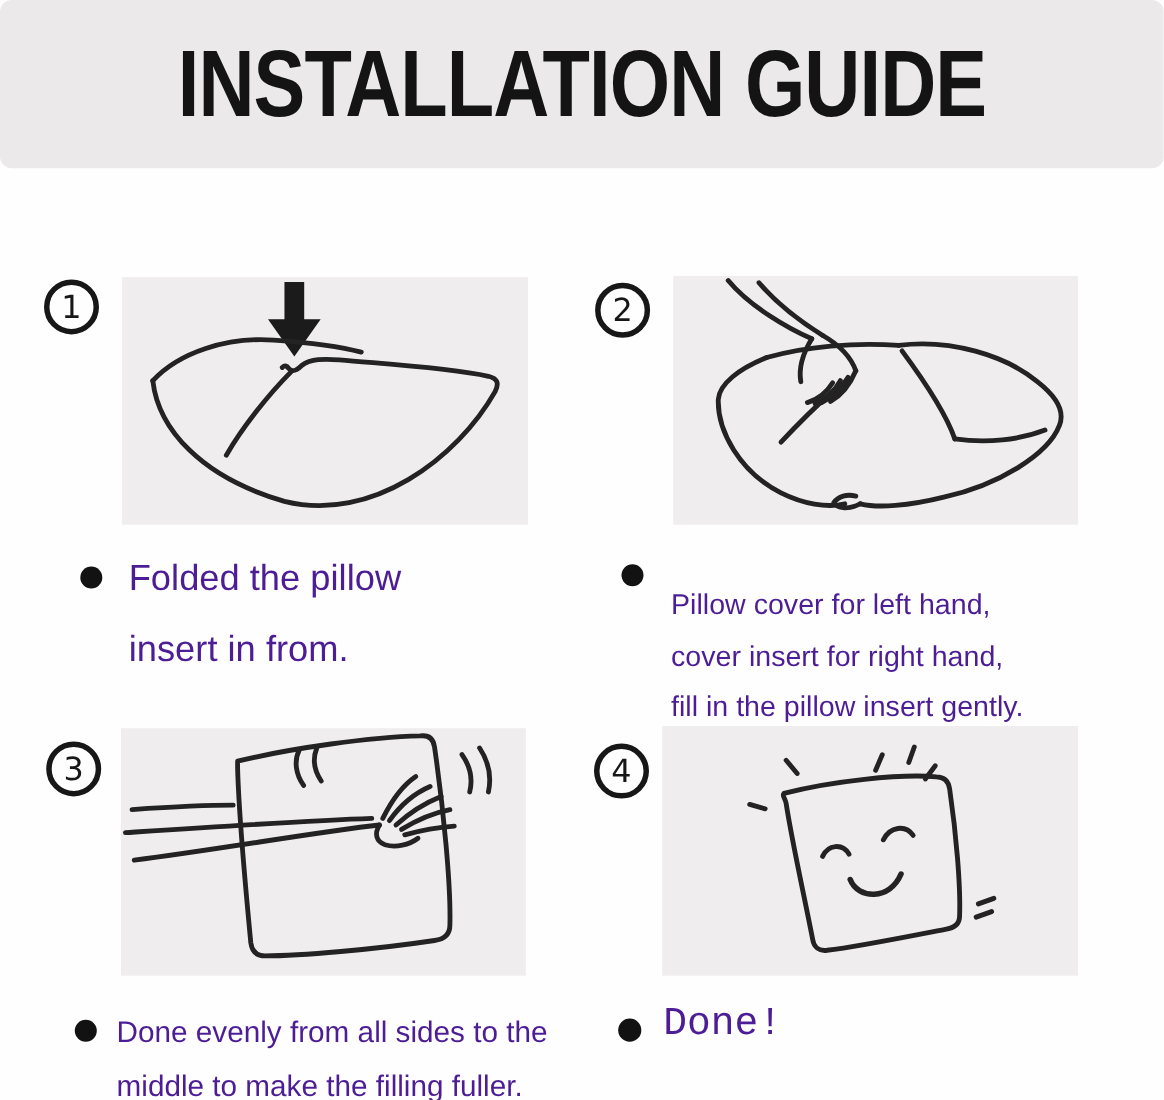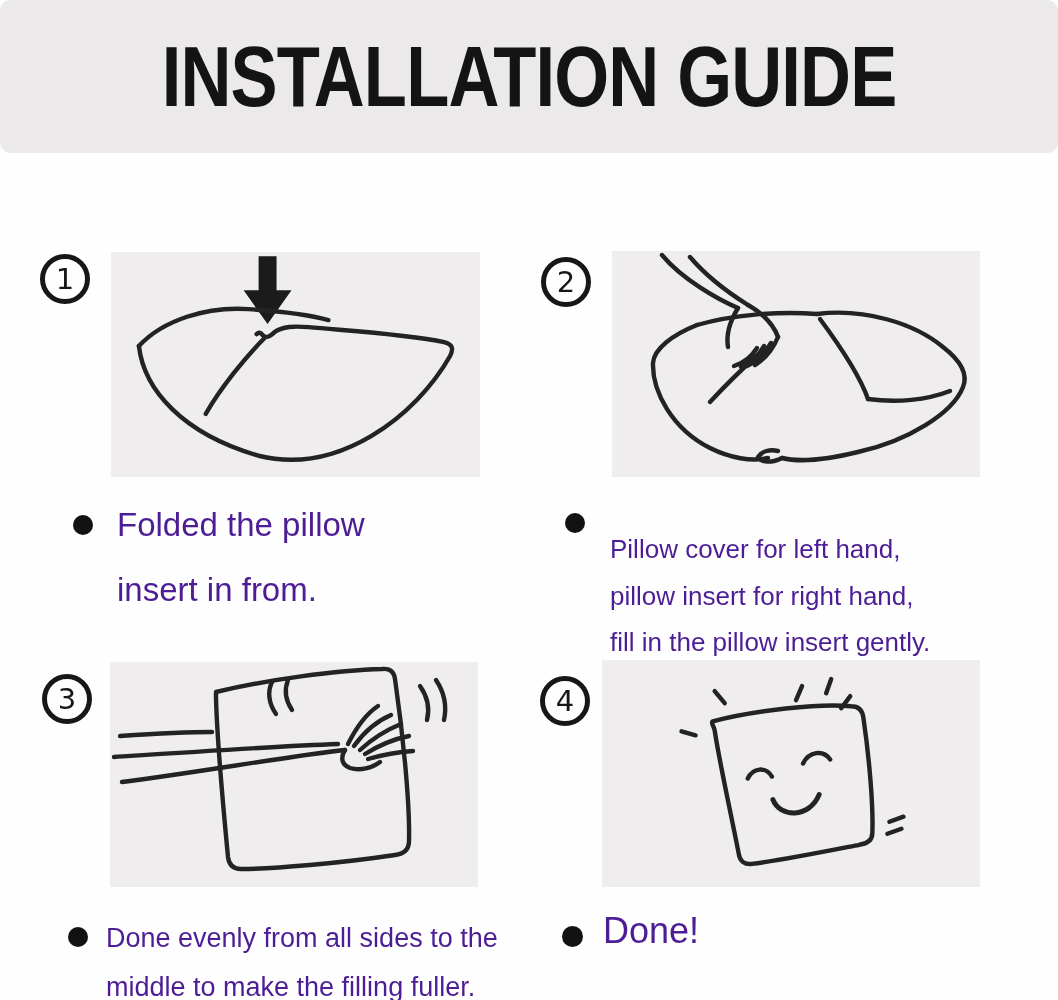--- a/index.html
+++ b/index.html
@@ -13,21 +13,21 @@
   .stepnum{position:absolute;width:40px;height:40px;border:5px solid #171717;border-radius:50%;
            display:flex;align-items:center;justify-content:center;
            font-family:"DejaVu Sans", sans-serif;font-size:29px;font-weight:400;color:#171717;
            background:#fefefe;}
   .bullet{position:absolute;border-radius:50%;background:#121212;}
   .caption{position:absolute;color:#4c1d95;}
   .caption div{white-space:nowrap;}
   .cap-1{left:117px;top:492px;font-size:33px;line-height:65px;}
   .cap-2{left:610px;top:526px;font-size:26px;line-height:46.5px;}
   .cap-3{left:106px;top:914px;font-size:27px;line-height:49px;}
-  .cap-4{left:603px;top:908px;font-size:36px;line-height:46px;}
+  .cap-4{left:603px;top:908px;font-size:36px;line-height:46px;font-family:Liberation Mono, monospace;}
   svg{display:block;}
   .ink{stroke:#232323;stroke-width:4.4;fill:none;stroke-linecap:round;stroke-linejoin:round;}
   .ink-thick{stroke:#232323;stroke-width:5;fill:none;stroke-linecap:round;stroke-linejoin:round;}
   .ink-fill{fill:#1b1b1b;stroke:none;}
 </style>
 </head>
 <body>
 
 <div id="page">
 
@@ -74,21 +74,21 @@
 
       <path class="ink" d="M205,63 C252,57 302,72 331,96 C349,110 356,124 351,136 C341,162 296,190 246,201 C214,209 186,211 170,207"></path>
       <path class="ink" d="M170,207 C160,212 150,212 146,206 C150,200 158,198 166,200"></path>
       <path class="ink" d="M208,68 C228,95 248,125 256,148"></path>
       <path class="ink" d="M256,148 C285,152 315,149 338,140"></path>
     </svg>
   </div>
   <div class="bullet" style="left:565px;top:513px;width:20px;height:20px;"></div>
   <div class="caption cap-2">
     <div>Pillow cover for left hand,</div>
-    <div>pillow insert for right hand,</div>
+    <div>cover insert for right hand,</div>
     <div>fill in the pillow insert gently.</div>
   </div>
 
   <div class="stepnum" style="left:42px;top:674px;">
     <span>3</span>
   </div>
   <div class="panel" style="left:110px;top:662px;width:368px;height:225px;">
     <svg width="368" height="225" viewBox="0 0 368 225" role="img" aria-label="hand-beating-pillow-evenly">
 
       <path class="ink" d="M106,30 C155,18 228,8 272,7 C280,6 284,10 285,17 C293,72 300,142 299,179 C299,188 294,192 285,193 C232,201 162,207 131,207 C123,207 119,203 118,195 C113,143 107,76 106,36 Z"></path>

